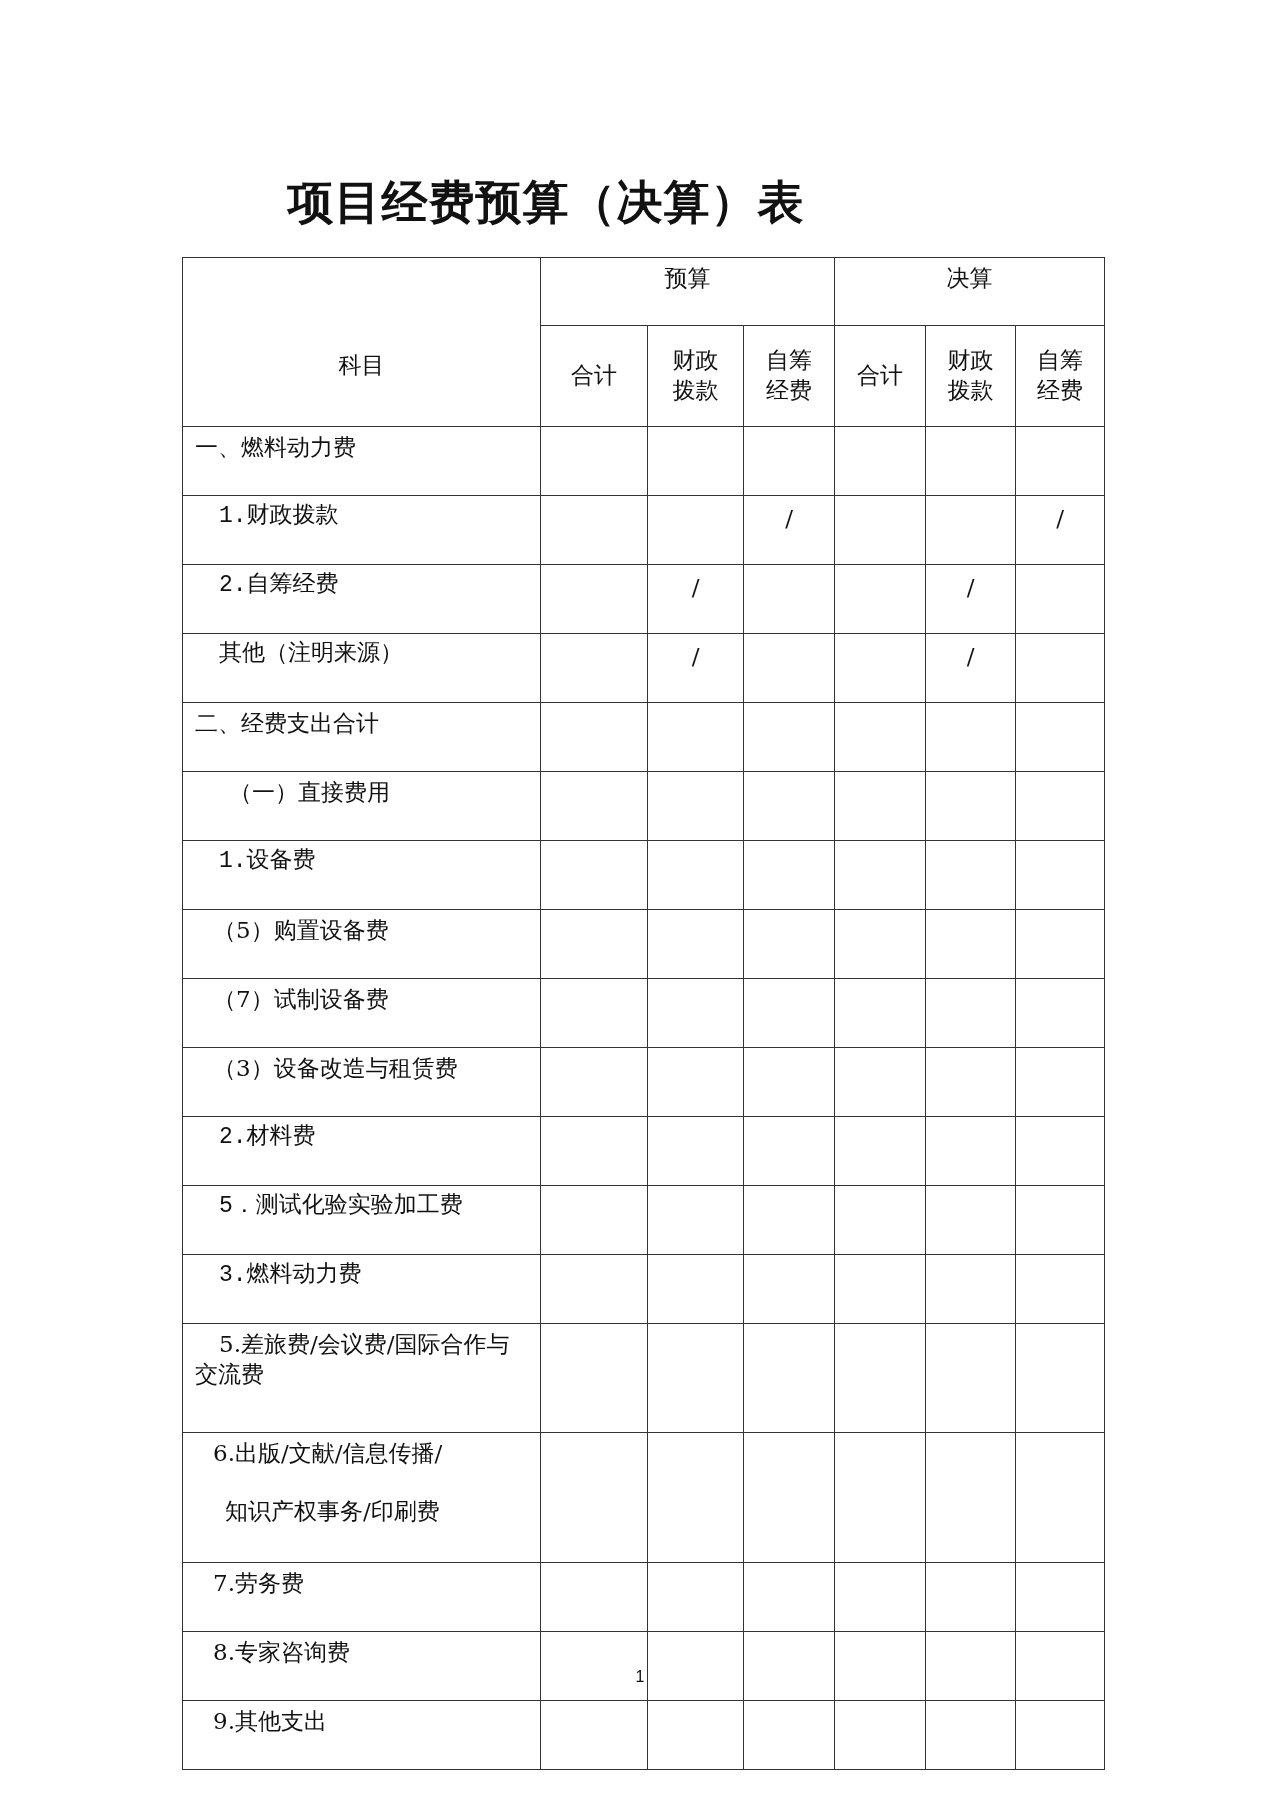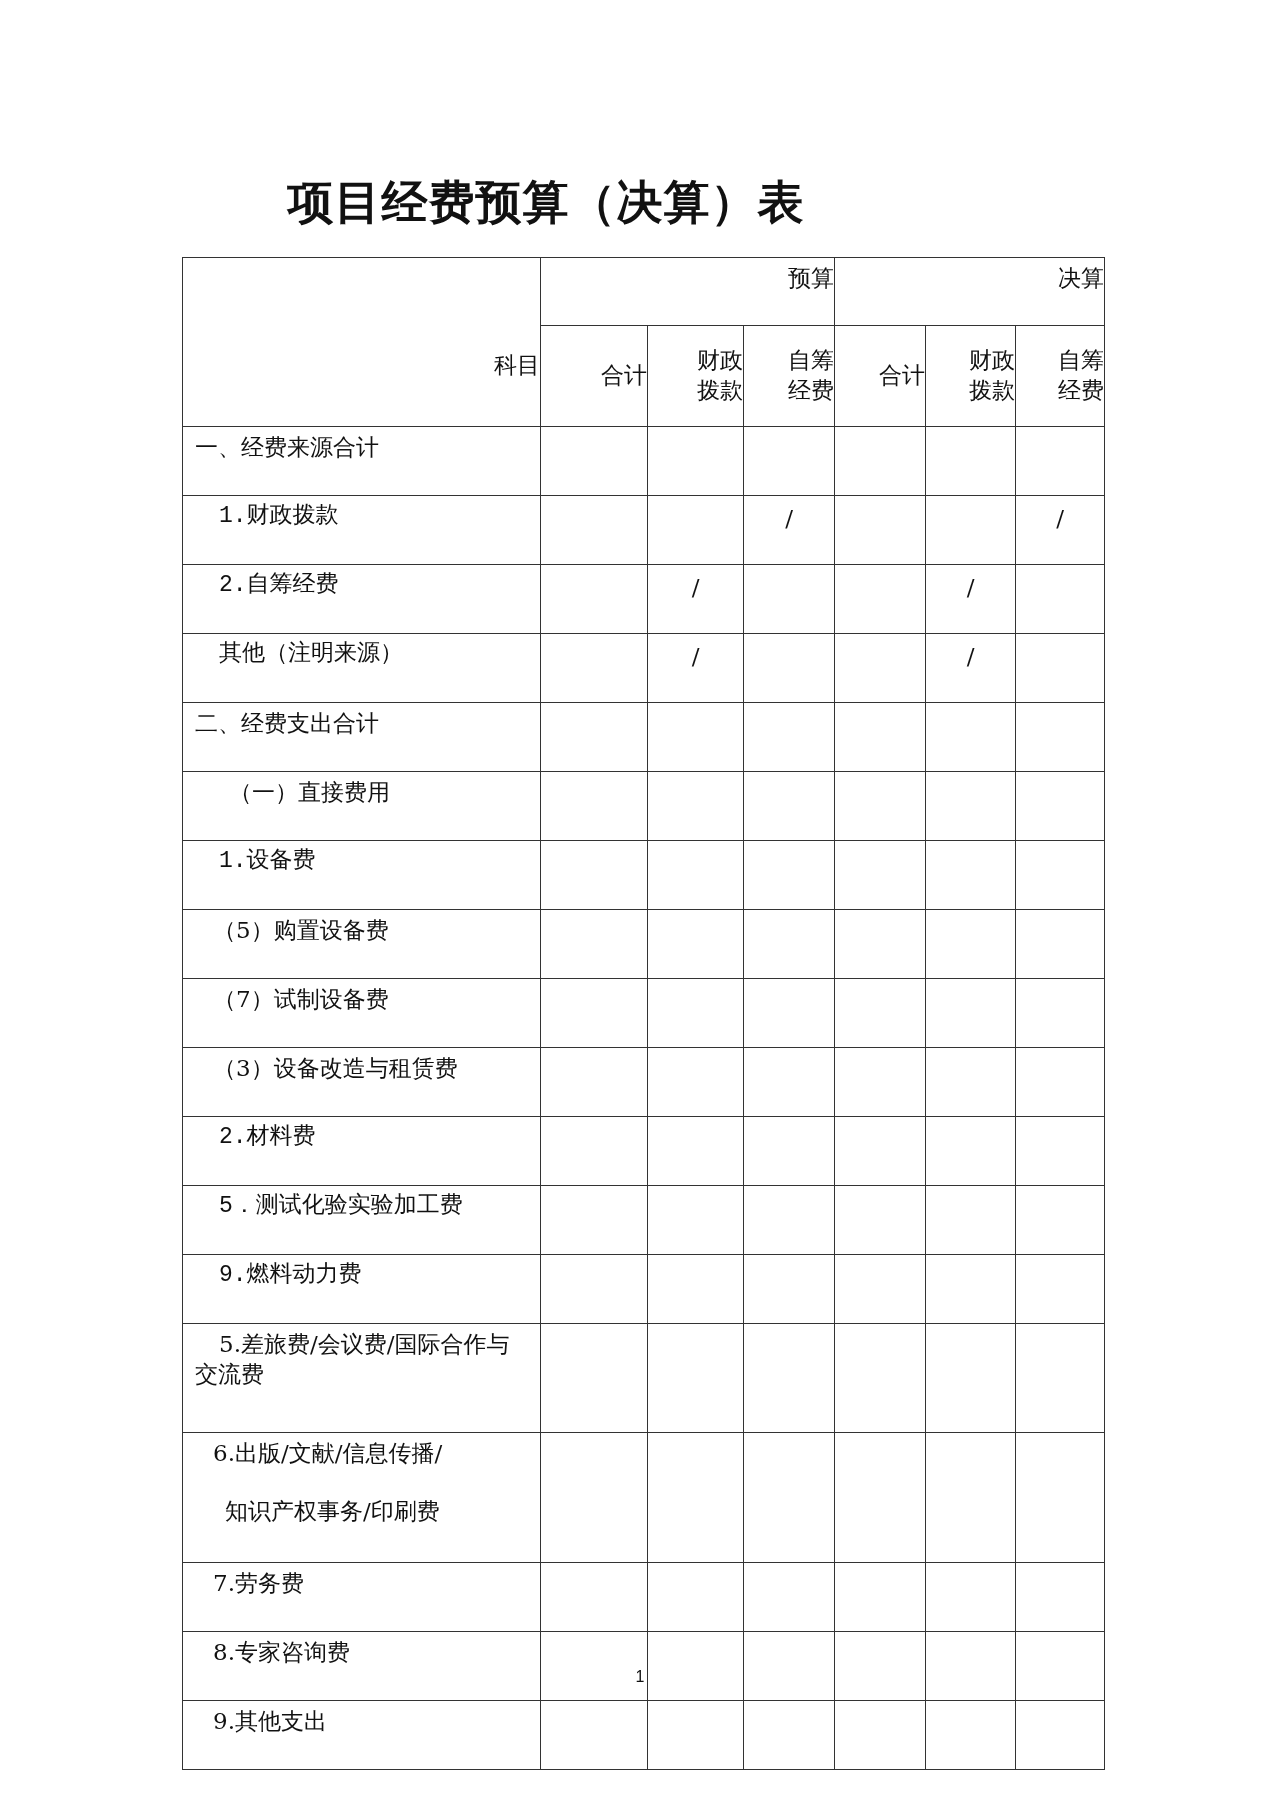--- a/index.html
+++ b/index.html
@@ -1,20 +1,20 @@
 <!DOCTYPE html>
 <html><head>
 <meta charset="utf-8">
 <style>
   html, body { margin:0; padding:0; background:#ffffff; }
   body { width:1280px; height:1810px; position:relative; font-family:"DejaVu Serif","Liberation Serif",serif; color:#111; }
   .title { position:absolute; top:172px; left:0; width:1092px; text-align:center; font-size:46px; font-weight:bold; letter-spacing:1px; line-height:60px; }
   table.budget { position:absolute; left:182px; top:257px; width:922px; border-collapse:collapse; table-layout:fixed; }
   table.budget td { border:1.5px solid #333; padding:0; font-size:23px; vertical-align:top; line-height:1.3; }
-  .hd { text-align:right; vertical-align:middle !important; }
+  .hd { text-align:center; vertical-align:middle !important; }
   .hd-group { height:61px; vertical-align:top !important; padding-top:6px !important; }
   .hd-sub { height:100px; }
   .hd-sub span { display:block; }
   .subj { padding:6px 8px 0 12px !important; }
   .row-std td { height:60px; }
   .row-tall td { height:100px; }
   .row-xtall td { height:121px; }
   .cell { text-align:center; padding-top:8px !important; }
   .ind1 { padding-left:36px !important;font-family:Liberation Mono, monospace; }
   .ind2 { padding-left:46px !important; }
@@ -63,21 +63,21 @@
           <span>财政</span>
           <span>拨款</span>
         </td>
     <td class="hd hd-sub">
           <span>自筹</span>
           <span>经费</span>
         </td>
   </tr>
 
   <tr class="row-std">
-    <td class="subj">一、经费来源合计</td>
+    <td class="subj">一、燃料动力费</td>
     <td class="cell"></td>
     <td class="cell"></td>
     <td class="cell"></td>
     <td class="cell"></td>
     <td class="cell"></td>
     <td class="cell"></td>
   </tr>
   <tr class="row-std">
     <td class="subj ind1">1.财政拨款</td>
     <td class="cell"></td>
@@ -171,21 +171,21 @@
   <tr class="row-std">
     <td class="subj ind1">5．测试化验实验加工费</td>
     <td class="cell"></td>
     <td class="cell"></td>
     <td class="cell"></td>
     <td class="cell"></td>
     <td class="cell"></td>
     <td class="cell"></td>
   </tr>
   <tr class="row-std">
-    <td class="subj ind1">9.燃料动力费</td>
+    <td class="subj ind1">3.燃料动力费</td>
     <td class="cell"></td>
     <td class="cell"></td>
     <td class="cell"></td>
     <td class="cell"></td>
     <td class="cell"></td>
     <td class="cell"></td>
   </tr>
   <tr class="row-tall">
     <td class="subj wrap2">5.差旅费/会议费/国际合作与交流费</td>
     <td class="cell"></td>

